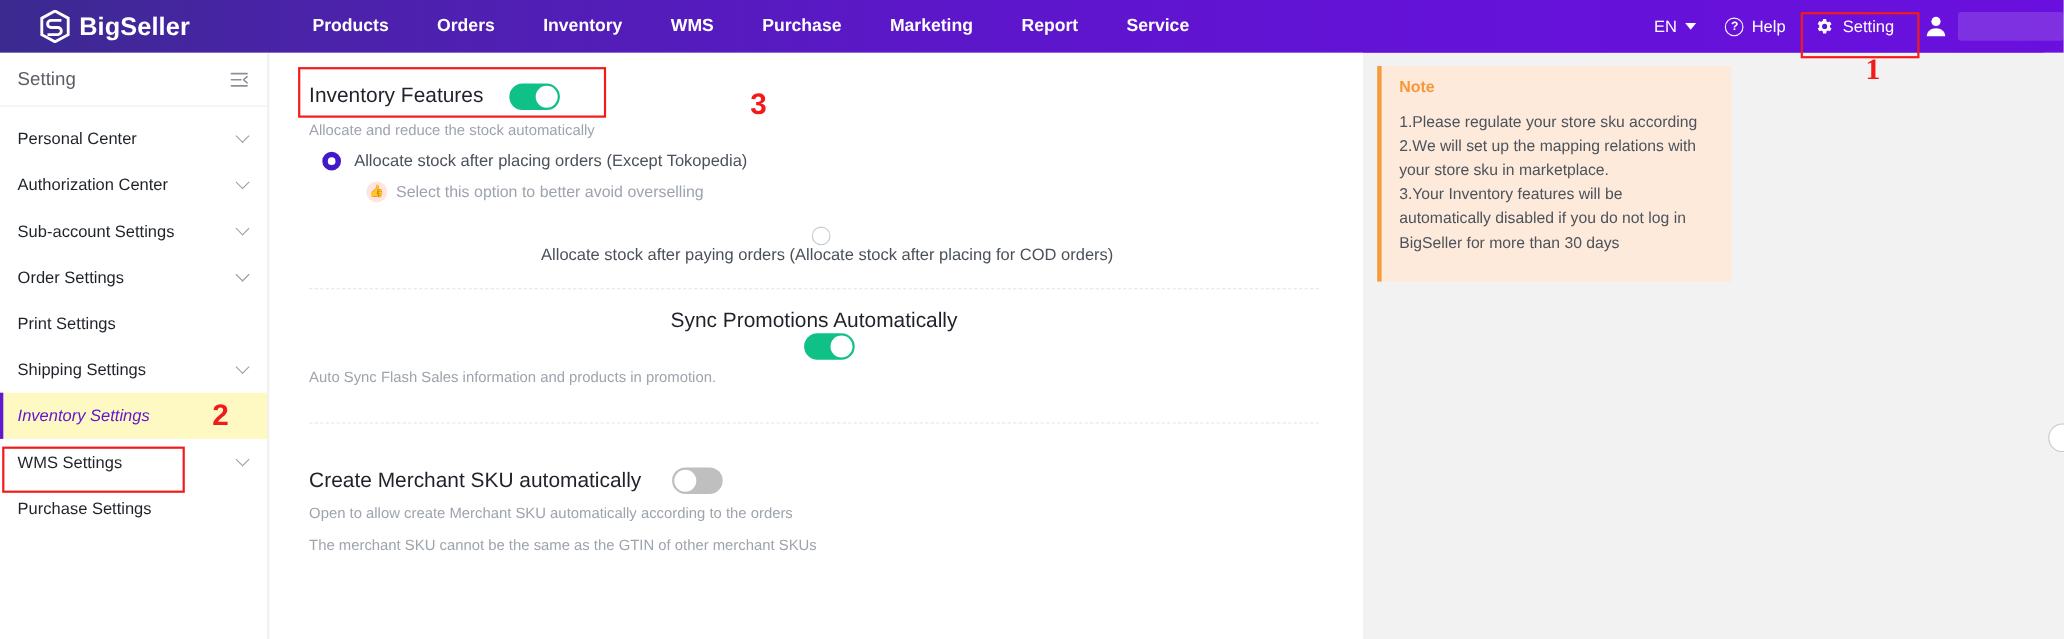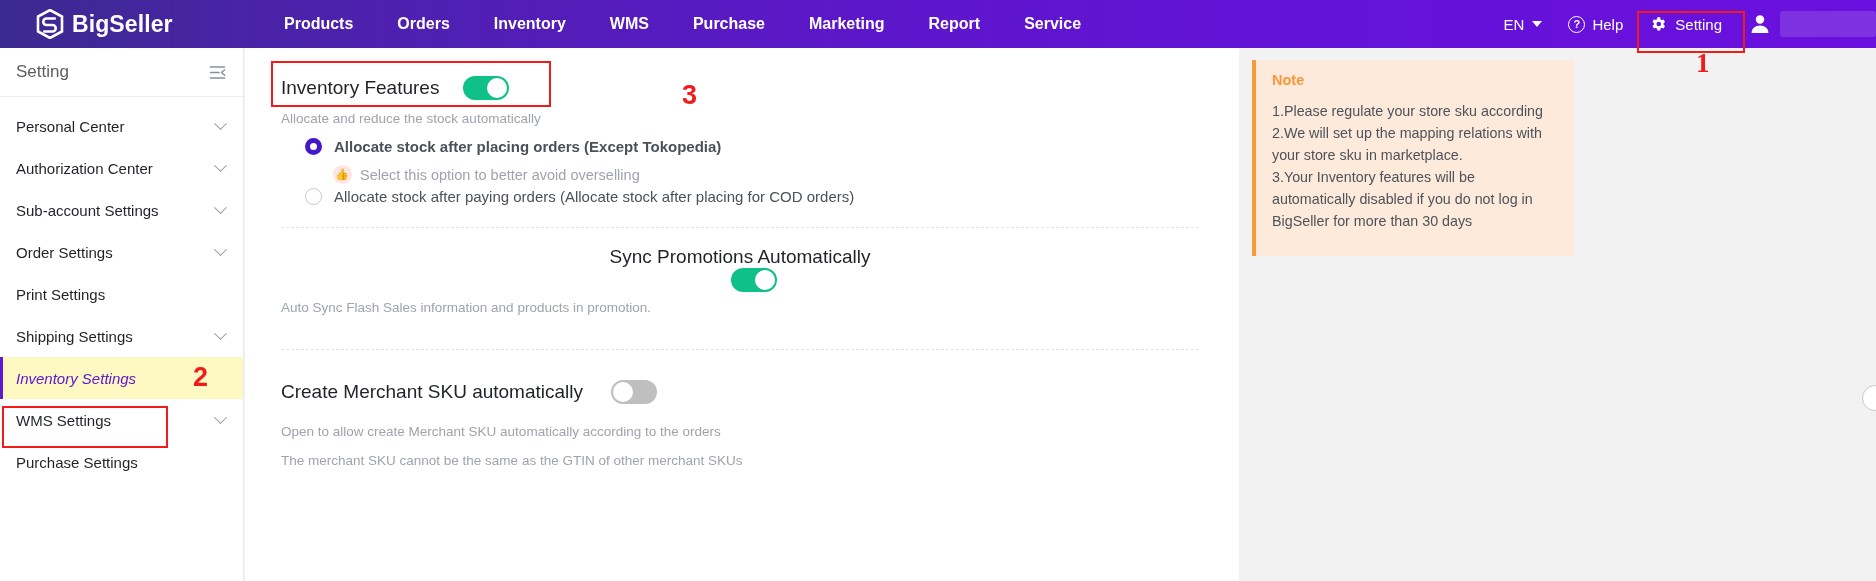--- a/index.html
+++ b/index.html
@@ -263,50 +263,50 @@
     <div class="section">
       <div class="sec-head">
         <span class="sec-title">Inventory Features</span>
         <span class="toggle on" style="margin-left:24px;">
           <span class="knob"></span>
         </span>
         <span class="anno-feat"></span>
       </div>
       <div class="sec-sub">Allocate and reduce the stock automatically</div>
 
-      <div class="radio-row" style="margin-left:24px;font-weight:bold;">
+      <div class="radio-row" style="margin-left:12px;">
         <span class="radio checked"></span>
         <span class="radio-label">Allocate stock after placing orders (Except Tokopedia)</span>
       </div>
       <div class="hint-row" style="margin-left:52px;">
         <span class="thumb">👍</span>
         <span class="hint-text">Select this option to better avoid overselling</span>
       </div>
 
-      <div class="radio-row" style="margin-left:24px; margin-top:4px;">
+      <div class="radio-row" style="margin-left:24px; margin-top:22px;flex-direction:column;">
         <span class="radio unchecked"></span>
         <span class="radio-label">Allocate stock after paying orders (Allocate stock after placing for COD orders)</span>
       </div>
 
       <div class="divider"></div>
     </div>
 
     <div class="section">
       <div class="sec-head" style="margin-top:12px;flex-direction:column;">
         <span class="sec-title">Sync Promotions Automatically</span>
         <span class="toggle on" style="margin-left:28px;">
           <span class="knob"></span>
         </span>
       </div>
       <div class="sec-desc">Auto Sync Flash Sales information and products in promotion.</div>
       <div class="divider" style="margin-top:34px;"></div>
     </div>
 
     <div class="section">
-      <div class="sec-head" style="margin-top:14px;">
+      <div class="sec-head" style="margin-top:14px;align-items:flex-end;">
         <span class="sec-title">Create Merchant SKU automatically</span>
         <span class="toggle off" style="margin-left:28px;">
           <span class="knob"></span>
         </span>
       </div>
       <div class="sec-desc">Open to allow create Merchant SKU automatically according to the orders</div>
       <div class="sec-desc" style="margin-top:14px;">The merchant SKU cannot be the same as the GTIN of other merchant SKUs</div>
     </div>
 
   </div>

